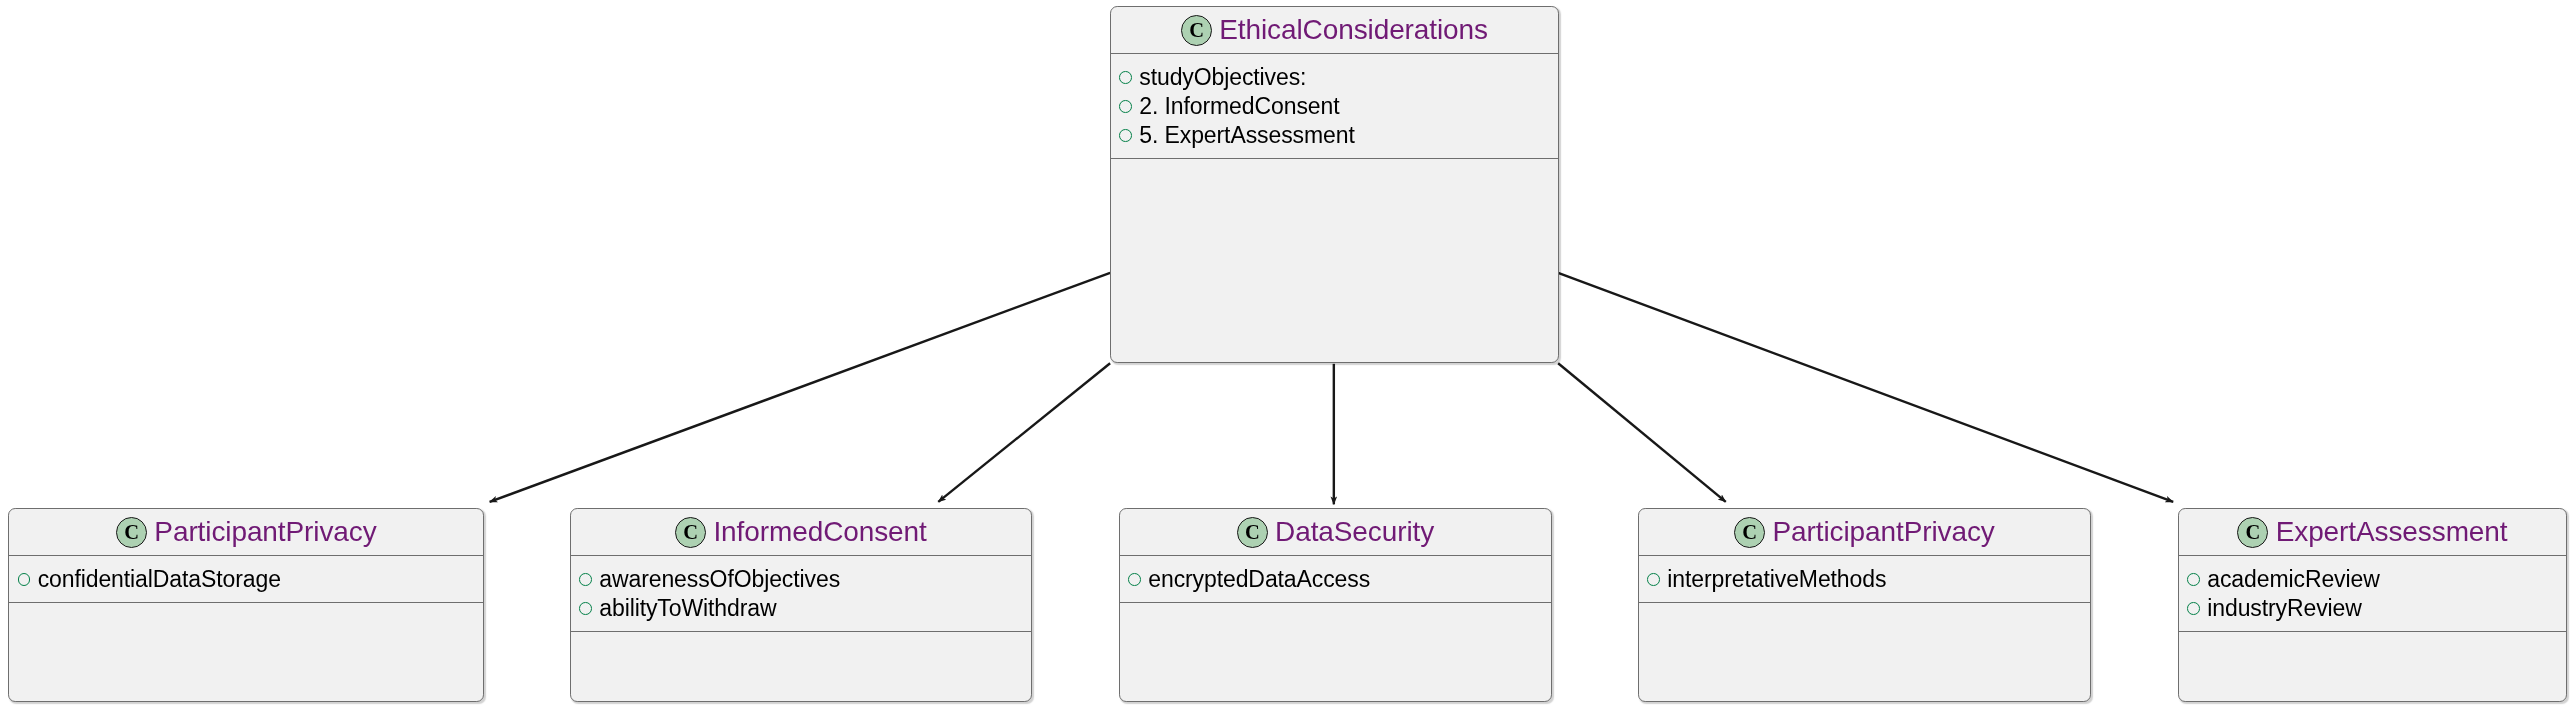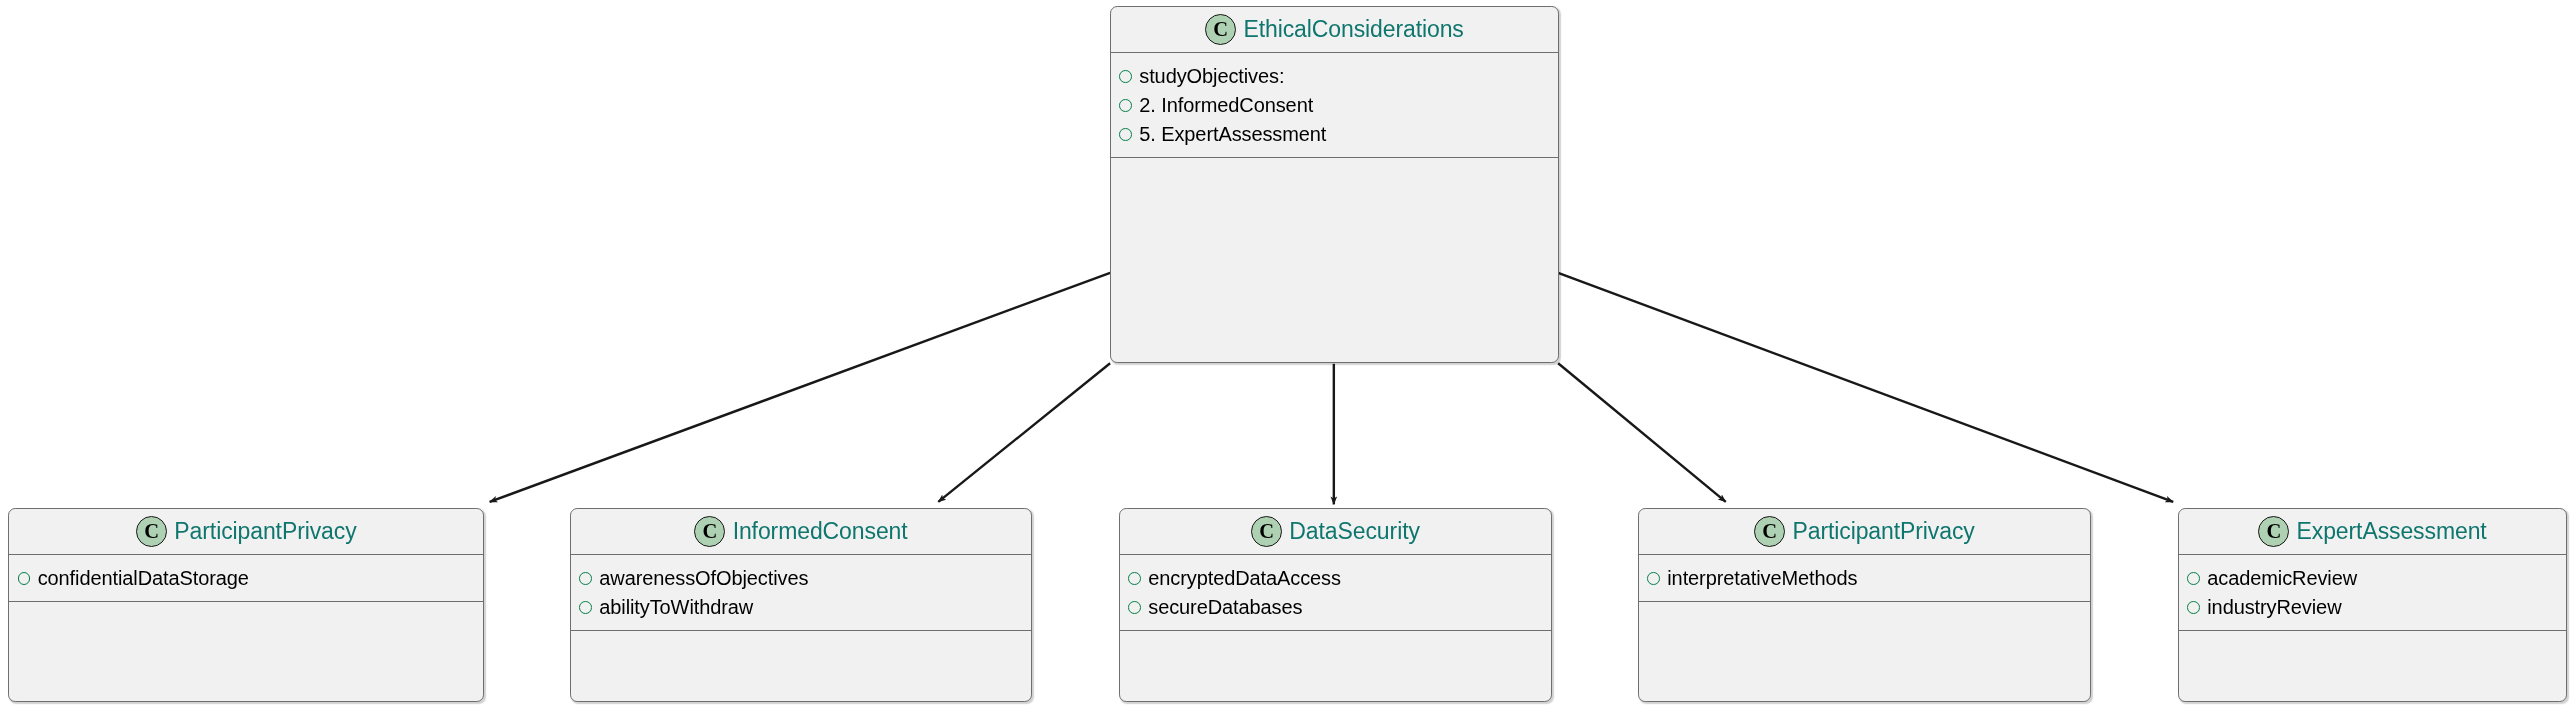--- a/index.html
+++ b/index.html
@@ -53,22 +53,22 @@
     margin-right: 7.2px;
   }
   .class-icon span {
     font-family: "Liberation Serif", serif;
     font-weight: bold;
     font-size: 20.5px;
     line-height: 1;
     color: #000000;
   }
   .class-title {
-    font-size: 23px;
-    color: #0f766e;
+    font-size: 28px;
+    color: #701a75;
     white-space: nowrap;
     letter-spacing: -0.1px;
   }
   .divider {
     height: 0;
     border-top: 1.8px solid #6E6E6E;
     width: 100%;
   }
   .uml-fields {
     padding: 8.4px 0 8.4px 0;
@@ -83,21 +83,21 @@
   .field-dot {
     flex: 0 0 auto;
     width: 12.7px;
     height: 12.7px;
     border-radius: 50%;
     border: 1.8px solid #038048;
     box-sizing: border-box;
     margin-right: 7.2px;
   }
   .field-label {
-    font-size: 20px;
+    font-size: 23px;
     color: #000000;
     letter-spacing: -0.1px;
   }
   .uml-methods {
     height: 22px;
   }
 </style>
 </head>
 <body>
 
@@ -193,24 +193,20 @@
         <span>C</span>
       </span>
       <span class="class-title">DataSecurity</span>
     </div>
     <div class="divider"></div>
     <div class="uml-fields">
       <div class="field-row">
         <span class="field-dot"></span>
         <span class="field-label">encryptedDataAccess</span>
       </div>
-      <div class="field-row">
-        <span class="field-dot"></span>
-        <span class="field-label">secureDatabases</span>
-      </div>
     </div>
     <div class="divider"></div>
     <div class="uml-methods"></div>
   </div>
 
   <div class="uml-class" style="left:1638px; top:508px; width:453px; height:194px;">
     <div class="uml-header">
       <span class="class-icon">
         <span>C</span>
       </span>

